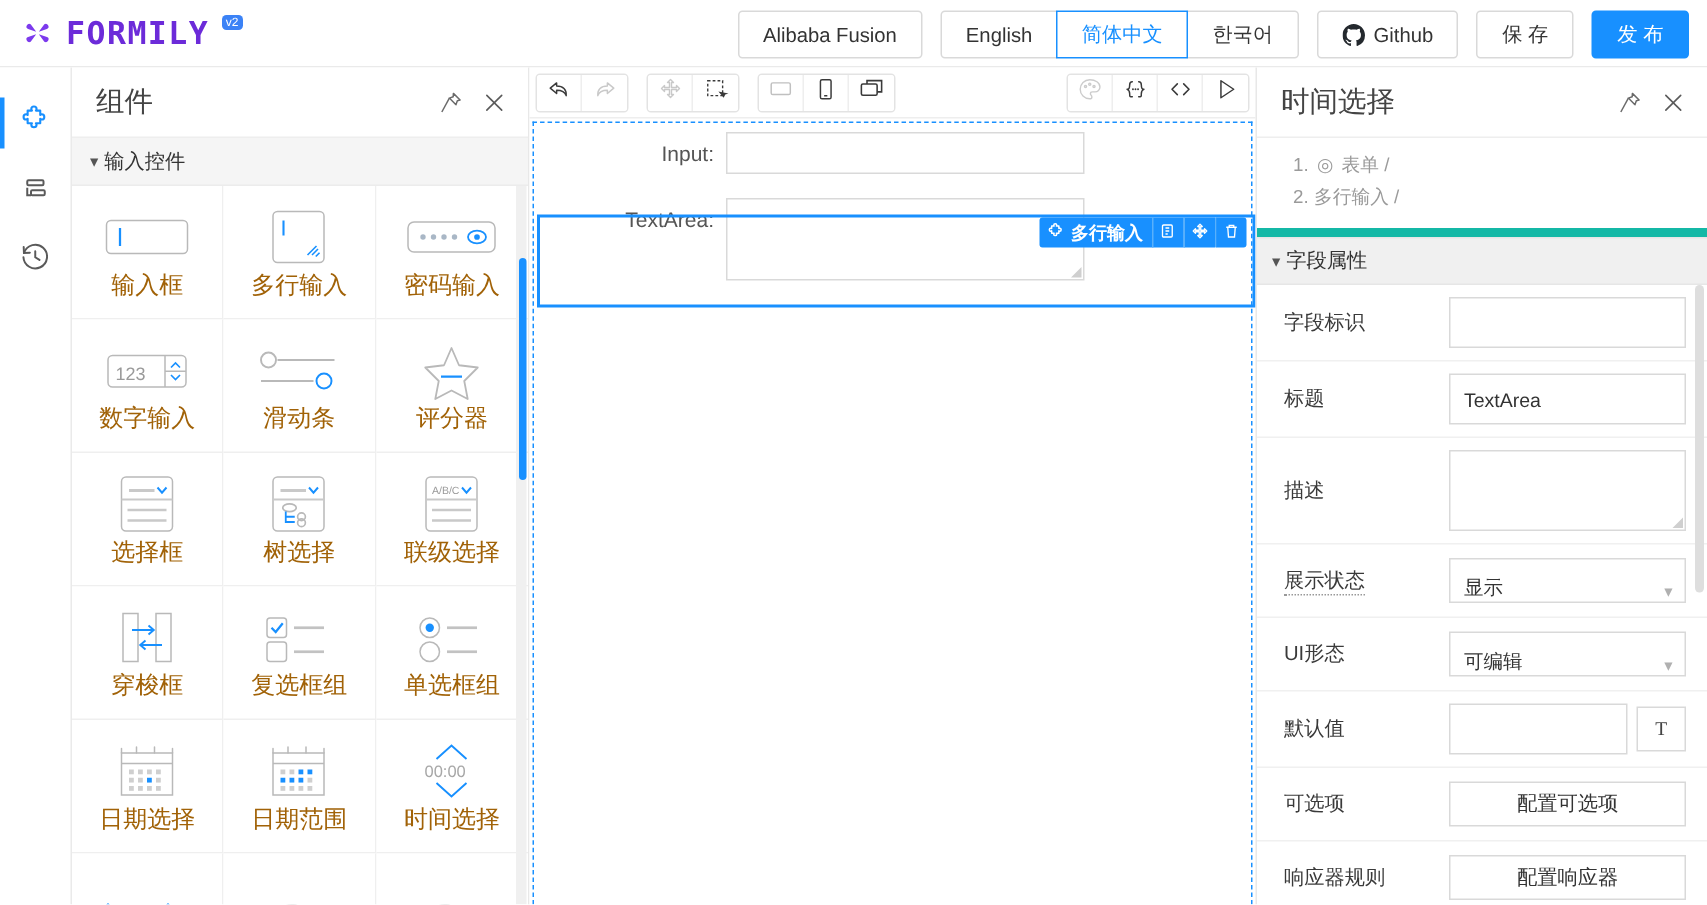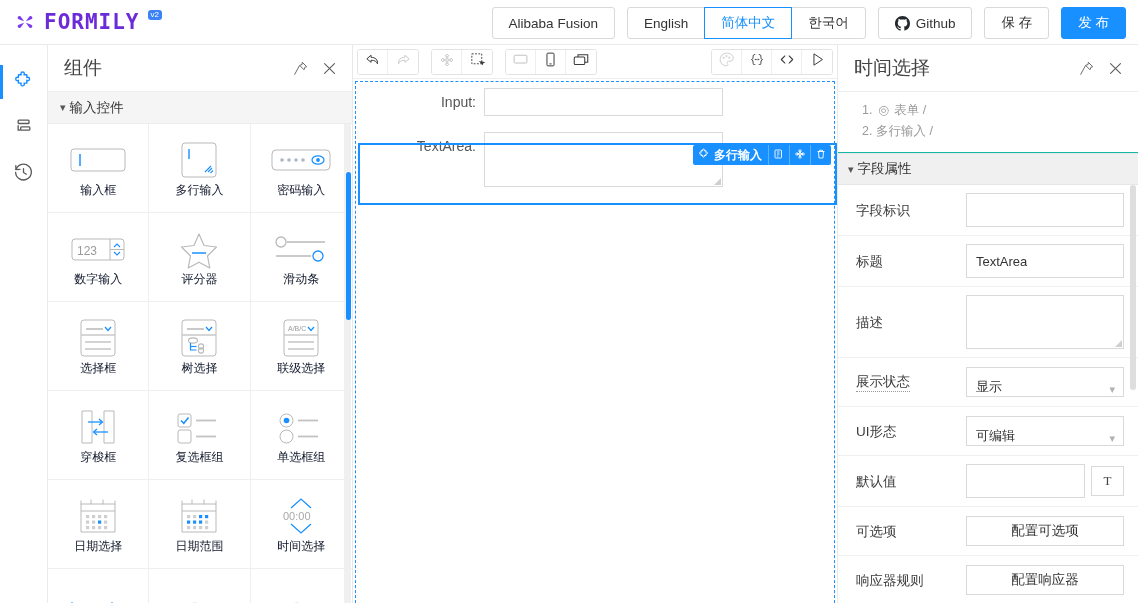--- a/index.html
+++ b/index.html
@@ -108,21 +108,21 @@
   .comp-grid {
     display: grid; grid-template-columns: repeat(3, 1fr);
   }
   .comp-cell {
     height: 89px; border-right: 1px solid #efefef; border-bottom: 1px solid #efefef;
     display: flex; flex-direction: column; align-items: center; justify-content: center;
     cursor: grab; background: #fff;
   }
   .comp-cell:nth-child(3n) { border-right: none; }
   .comp-ico { height: 44px; display: flex; align-items: center; justify-content: center; }
-  .comp-label { font-size: 12px; color: #0f172a; margin-top: 0; }
+  .comp-label { font-size: 16px; color: #a16207; margin-top: 0; }
   .comp-sb {
     position: absolute; right: 1px; top: 0; width: 7px; height: 100%;
     background: #f0f0f0;
   }
   .comp-sb-thumb {
     position: absolute; right: 1px; width: 5px; background: #1890ff; border-radius: 3px;
     top: 48px; height: 148px;
   }
 
   
@@ -192,21 +192,21 @@
     border-left: 1px solid #59b0fb; cursor: pointer;
   }
   .sel-badge .act:last-child { border-radius: 0 2px 2px 0; }
 
   
   .prop-panel {
     position: absolute; left: 838px; top: 45px; width: 300px; height: 558px;
     background: #fff; display: flex; flex-direction: column;
   }
   .breadcrumb {
-    padding: 8px 0 10px 24px; border-bottom: 1px solid #14b8a6;
+    padding: 8px 0 10px 24px; border-bottom: 6px solid #14b8a6;
   }
   .crumb { font-size: 12.5px; color: #9a9a9a; line-height: 21px; white-space: nowrap; }
   .crumb .idx { color: #9a9a9a; }
   .crumb .glyph { margin: 0 2px; }
   .prop-scroll { flex: 1; position: relative; overflow: hidden; }
   .prop-sb { position: absolute; right: 2px; top: 0; width: 6px; height: 205px; background: #dedede; border-radius: 3px; }
   .field {
     display: flex; align-items: center; min-height: 49px;
     padding: 8px 14px 8px 18px; border-bottom: 1px solid #f0f0f0;
   }
@@ -399,38 +399,38 @@
               <text x="9" y="22" font-family="Liberation Sans, sans-serif" font-size="12" fill="#9a9a9a">123</text>
               <polyline points="46,14 49,11 52,14" stroke="#1890ff" stroke-width="1.1" fill="none"></polyline>
               <polyline points="46,19 49,22 52,19" stroke="#1890ff" stroke-width="1.1" fill="none"></polyline>
             </svg>
           </div>
           <div class="comp-label">数字输入</div>
         </div>
 
         <div class="comp-cell">
           <div class="comp-ico">
-            <svg width="44" height="40" viewBox="0 0 44 40" fill="none">
-              <path d="M22 5 27 16.5 39.5 18 30.5 27 32.8 39 22 33.3 11.2 39 13.5 27 4.5 18 17 16.5z" stroke="#b9b9b9" stroke-width="1.2" stroke-linejoin="round"></path>
-              <line x1="15" y1="24" x2="29" y2="24" stroke="#1890ff" stroke-width="1.5"></line>
-            </svg>
-          </div>
-          <div class="comp-label">评分器</div>
-        </div>
-
-        <div class="comp-cell">
-          <div class="comp-ico">
             <svg width="60" height="34" viewBox="0 0 60 34" fill="none">
               <line x1="16" y1="10" x2="54" y2="10" stroke="#b9b9b9" stroke-width="1.3"></line>
               <circle cx="10" cy="10" r="5" stroke="#b9b9b9" stroke-width="1.3"></circle>
               <line x1="5" y1="24" x2="40" y2="24" stroke="#b9b9b9" stroke-width="1.3"></line>
               <circle cx="47" cy="24" r="5" stroke="#1890ff" stroke-width="1.3"></circle>
             </svg>
           </div>
           <div class="comp-label">滑动条</div>
+        </div>
+
+        <div class="comp-cell">
+          <div class="comp-ico">
+            <svg width="44" height="40" viewBox="0 0 44 40" fill="none">
+              <path d="M22 5 27 16.5 39.5 18 30.5 27 32.8 39 22 33.3 11.2 39 13.5 27 4.5 18 17 16.5z" stroke="#b9b9b9" stroke-width="1.2" stroke-linejoin="round"></path>
+              <line x1="15" y1="24" x2="29" y2="24" stroke="#1890ff" stroke-width="1.5"></line>
+            </svg>
+          </div>
+          <div class="comp-label">评分器</div>
         </div>
 
         <div class="comp-cell">
           <div class="comp-ico">
             <svg width="44" height="42" viewBox="0 0 44 42" fill="none">
               <rect x="5" y="3" width="34" height="36" rx="3" stroke="#b9b9b9"></rect>
               <line x1="10" y1="12" x2="27" y2="12" stroke="#c9c9c9" stroke-width="2"></line>
               <polyline points="29,10 32,13.5 35,10" stroke="#1890ff" stroke-width="1.3" fill="none"></polyline>
               <line x1="5" y1="18" x2="39" y2="18" stroke="#c9c9c9" stroke-width="1.4"></line>
               <line x1="9" y1="25" x2="35" y2="25" stroke="#c9c9c9" stroke-width="1.6"></line>

